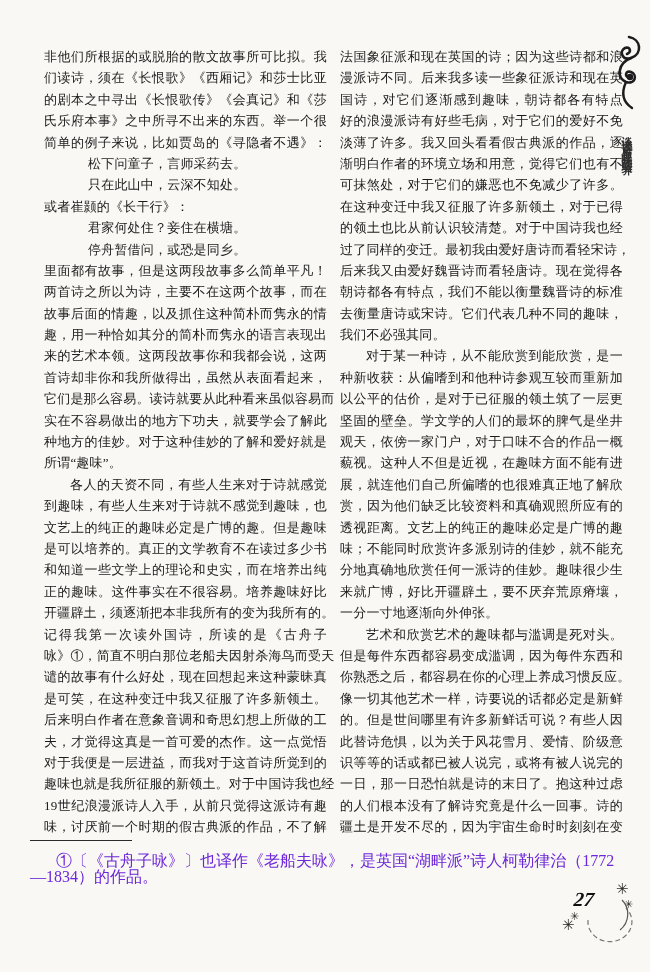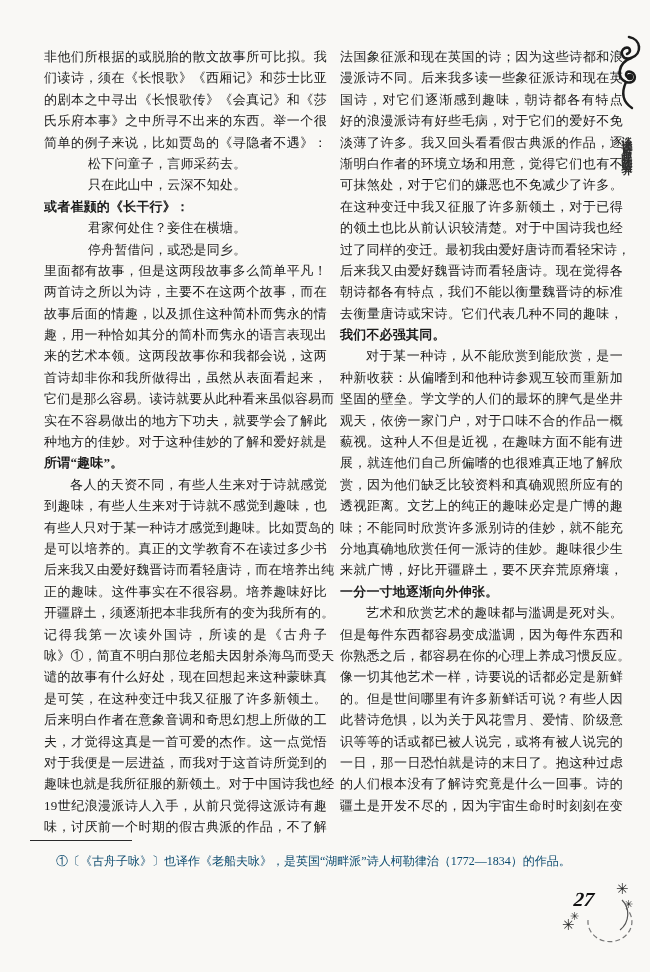--- a/index.html
+++ b/index.html
@@ -21,30 +21,30 @@
   #right-col{left:324px;margin-left:16px;}
   .ln{
     height:21.4px;line-height:21.4px;
     font-size:13px;
     text-align:justify;text-align-last:justify;
     white-space:nowrap;
     letter-spacing:.2px;
   }
   .ln.indent{padding-left:26px;}
   .ln.poem{padding-left:44px;text-align:right;text-align-last:left;}
-  .ln.end{text-align:left;text-align-last:left;font-weight:bold;}
+  .ln.end{text-align:left;text-align-last:left;}
   .footnote-rule{
     position:absolute;left:30px;top:840px;width:102px;height:0;
     border-top:1.6px solid #2a2a2a;
   }
   .footnote{
     position:absolute;left:30px;top:853px;width:586px;
-    font-size:12px;line-height:16px;
+    font-size:16px;line-height:16px;
     text-indent:26px;
-    color:#0c4a6e;
+    color:#6d28d9;
   }
   .margin-title{
     position:absolute;left:619px;top:127px;
     writing-mode:vertical-rl;text-orientation:upright;
     font-size:11px;letter-spacing:3.5px;
     color:#2e2e2e;font-weight:600;
   }
   .flourish{
     position:absolute;left:611px;top:34px;width:36px;height:78px;
   }
@@ -79,23 +79,23 @@
       <div class="ln ">故事后面的情趣，以及抓住这种简朴而隽永的情</div>
       <div class="ln ">趣，用一种恰如其分的简朴而隽永的语言表现出</div>
       <div class="ln ">来的艺术本领。这两段故事你和我都会说，这两</div>
       <div class="ln ">首诗却非你和我所做得出，虽然从表面看起来，</div>
       <div class="ln ">它们是那么容易。读诗就要从此种看来虽似容易而</div>
       <div class="ln ">实在不容易做出的地方下功夫，就要学会了解此</div>
       <div class="ln ">种地方的佳妙。对于这种佳妙的了解和爱好就是</div>
       <div class="ln end">所谓“趣味”。</div>
       <div class="ln indent">各人的天资不同，有些人生来对于诗就感觉</div>
       <div class="ln ">到趣味，有些人生来对于诗就不感觉到趣味，也</div>
-      <div class="ln ">有些人只对于某一种诗才感觉到趣味。比如贾岛的</div>
+      <div class="ln ">文艺上的纯正的趣味必定是广博的趣。但是趣味</div>
       <div class="ln ">是可以培养的。真正的文学教育不在读过多少书</div>
-      <div class="ln ">后来我又由爱好魏晋诗而看轻唐诗，而在培养出纯</div>
+      <div class="ln ">和知道一些文学上的理论和史实，而在培养出纯</div>
       <div class="ln ">正的趣味。这件事实在不很容易。培养趣味好比</div>
       <div class="ln ">开疆辟土，须逐渐把本非我所有的变为我所有的。</div>
       <div class="ln ">记得我第一次读外国诗，所读的是《古舟子</div>
       <div class="ln ">咏》①，简直不明白那位老船夫因射杀海鸟而受天</div>
       <div class="ln ">谴的故事有什么好处，现在回想起来这种蒙昧真</div>
       <div class="ln ">是可笑，在这种变迁中我又征服了许多新领土。</div>
       <div class="ln ">后来明白作者在意象音调和奇思幻想上所做的工</div>
       <div class="ln ">夫，才觉得这真是一首可爱的杰作。这一点觉悟</div>
       <div class="ln ">对于我便是一层进益，而我对于这首诗所觉到的</div>
       <div class="ln ">趣味也就是我所征服的新领土。对于中国诗我也经</div>
@@ -112,20 +112,21 @@
       <div class="ln ">可抹煞处，对于它们的嫌恶也不免减少了许多。</div>
       <div class="ln ">在这种变迁中我又征服了许多新领土，对于已得</div>
       <div class="ln ">的领土也比从前认识较清楚。对于中国诗我也经</div>
       <div class="ln ">过了同样的变迁。最初我由爱好唐诗而看轻宋诗，</div>
       <div class="ln ">后来我又由爱好魏晋诗而看轻唐诗。现在觉得各</div>
       <div class="ln ">朝诗都各有特点，我们不能以衡量魏晋诗的标准</div>
       <div class="ln ">去衡量唐诗或宋诗。它们代表几种不同的趣味，</div>
       <div class="ln end">我们不必强其同。</div>
       <div class="ln indent">对于某一种诗，从不能欣赏到能欣赏，是一</div>
       <div class="ln ">种新收获：从偏嗜到和他种诗参观互较而重新加</div>
+      <div class="ln ">以公平的估价，是对于已征服的领土筑了一层更</div>
       <div class="ln ">坚固的壁垒。学文学的人们的最坏的脾气是坐井</div>
       <div class="ln ">观天，依傍一家门户，对于口味不合的作品一概</div>
       <div class="ln ">藐视。这种人不但是近视，在趣味方面不能有进</div>
       <div class="ln ">展，就连他们自己所偏嗜的也很难真正地了解欣</div>
       <div class="ln ">赏，因为他们缺乏比较资料和真确观照所应有的</div>
       <div class="ln ">透视距离。文艺上的纯正的趣味必定是广博的趣</div>
       <div class="ln ">味；不能同时欣赏许多派别诗的佳妙，就不能充</div>
       <div class="ln ">分地真确地欣赏任何一派诗的佳妙。趣味很少生</div>
       <div class="ln ">来就广博，好比开疆辟土，要不厌弃荒原瘠壤，</div>
       <div class="ln end">一分一寸地逐渐向外伸张。</div>

